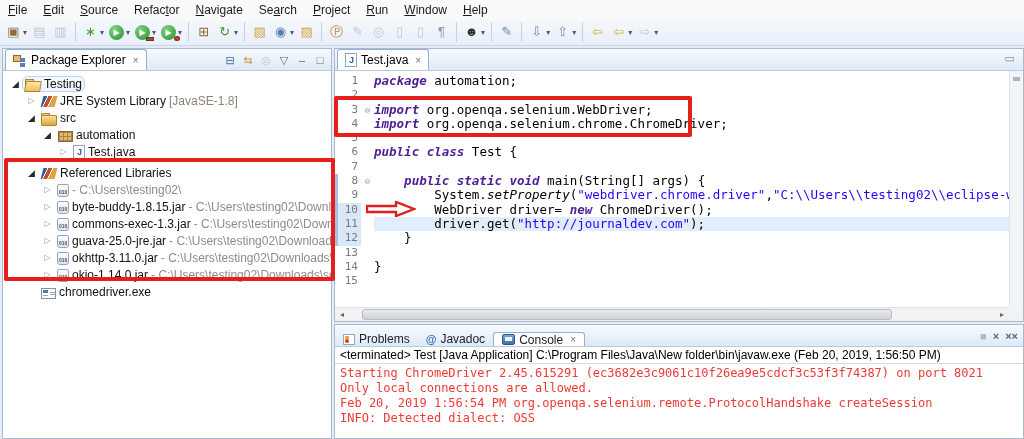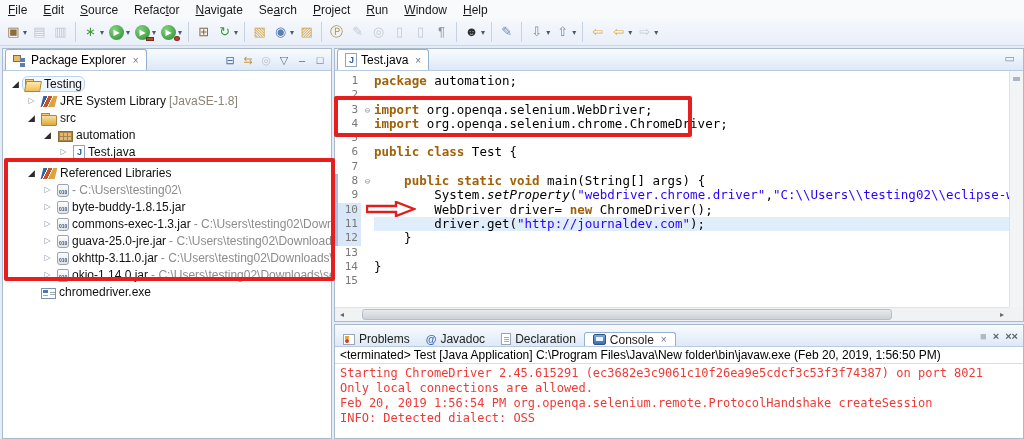--- a/index.html
+++ b/index.html
@@ -76,21 +76,21 @@
 
   
   .code { position:absolute; left:0; top:22px; right:14px; bottom:14px; overflow:hidden; background:#fff;
           font:12.5px/14.3px "DejaVu Sans Mono", monospace; padding-top:3px; }
   .crow { display:flex; height:14.3px; white-space:pre; }
   .gut { width:26px; text-align:right; color:#787878; flex:none; padding-right:3px; font-size:11px; }
   .ghl { background:#d9e8f8; }
   .fold { width:13px; flex:none; color:#8a97a8; font-size:9px; text-align:center; line-height:14px; }
   .ctext { flex:1; white-space:pre; }
   .chl { background:#e0edfb; }
-  .tk-kw { color:#a16207; font-weight:bold; }
+  .tk-kw { color:#4c1d95; font-weight:bold;font-style:italic; }
   .tk-str { color:#2a00ff; }
   .tk-static { font-style:italic; }
   .rangebar { position:absolute; left:0; top:103px; width:3px; height:72px; background:#9fc3e8; }
   .vscroll { position:absolute; right:0; top:22px; bottom:14px; width:14px; background:#f3f4f6; border-left:1px solid #dfe2e7; }
   .vscroll::before { content:""; position:absolute; top:6px; left:3px; width:7px; height:4px; background:#aab6c6; }
   .hscroll { position:absolute; left:0; bottom:0; right:14px; height:14px; background:#f1f2f4; border-top:1px solid #dfe2e7;
              display:flex; align-items:center; font-size:8px; color:#666; }
   .harrow { width:14px; text-align:center; }
   .htrack { flex:1; position:relative; height:100%; }
   .hthumb { position:absolute; left:2%; top:1px; bottom:1px; width:82%; background:linear-gradient(#e9eaec,#cdd0d5);
@@ -301,20 +301,21 @@
           <span class="hit">
             <span class="ticon i-jar"></span>
             <span class="tpath"> - C:\Users\testing02\</span>
           </span>
         </div>
         <div class="trow" style="padding-left: 38px;">
           <span class="exp">▷</span>
           <span class="hit">
             <span class="ticon i-jar"></span>
             <span class="tlabel">byte-buddy-1.8.15.jar</span>
+            <span class="tpath"> - C:\Users\testing02\Downl</span>
           </span>
         </div>
         <div class="trow" style="padding-left: 38px;">
           <span class="exp">▷</span>
           <span class="hit">
             <span class="ticon i-jar"></span>
             <span class="tlabel">commons-exec-1.3.jar</span>
             <span class="tpath"> - C:\Users\testing02\Down</span>
           </span>
         </div>
@@ -393,24 +394,20 @@
   <div class="panel con">
     <div class="phead">
       <div class="ctab">
           <span class="cicon ci-problems-icon"></span>
           <span>Problems</span>
         </div>
         <div class="ctab">
           <span class="cicon ci-javadoc-icon">@</span>
           <span>Javadoc</span>
         </div>
-        <div class="ctab">
-          <span class="cicon ci-declaration-icon"></span>
-          <span>Declaration</span>
-        </div>
         <div class="ctab active">
           <span class="cicon ci-console-icon"></span>
           <span>Console</span>
           <span class="x">×</span>
         </div>
         <div class="cticons">
           <span class="pic" style="color: rgb(174, 185, 198);">■</span>
           <span class="pic" style="color: rgb(90, 100, 112);">×</span>
           <span class="pic" style="color: rgb(90, 100, 112);">××</span>
         </div>

